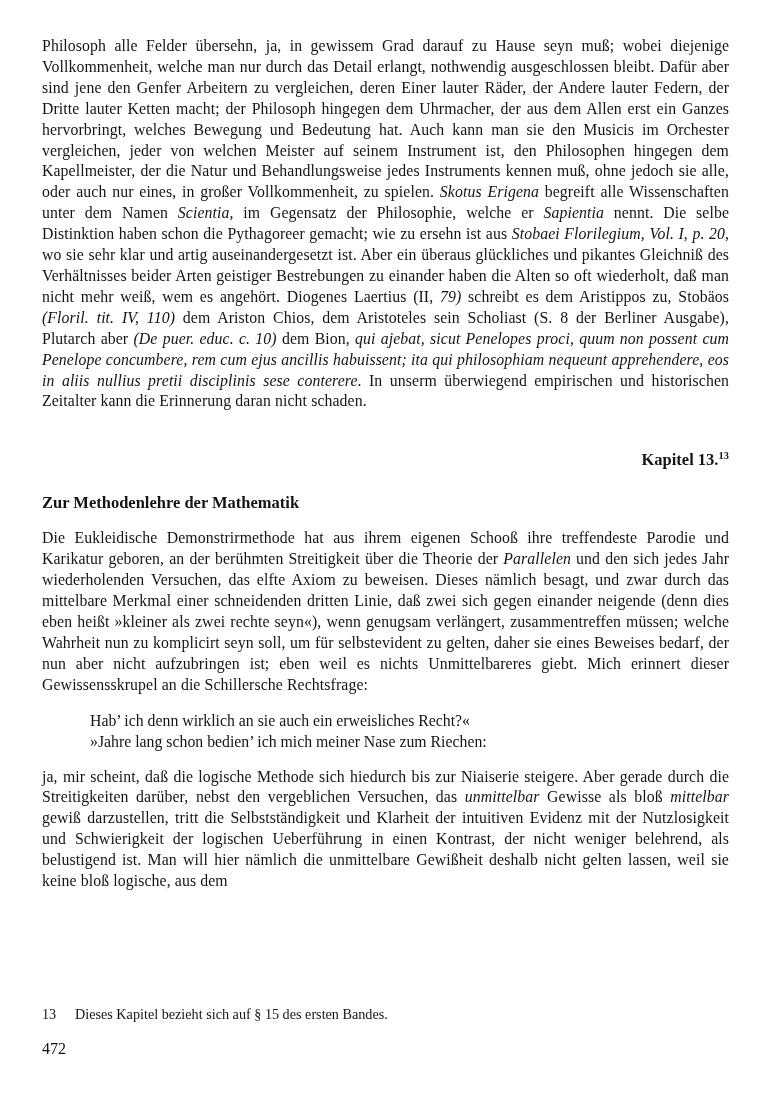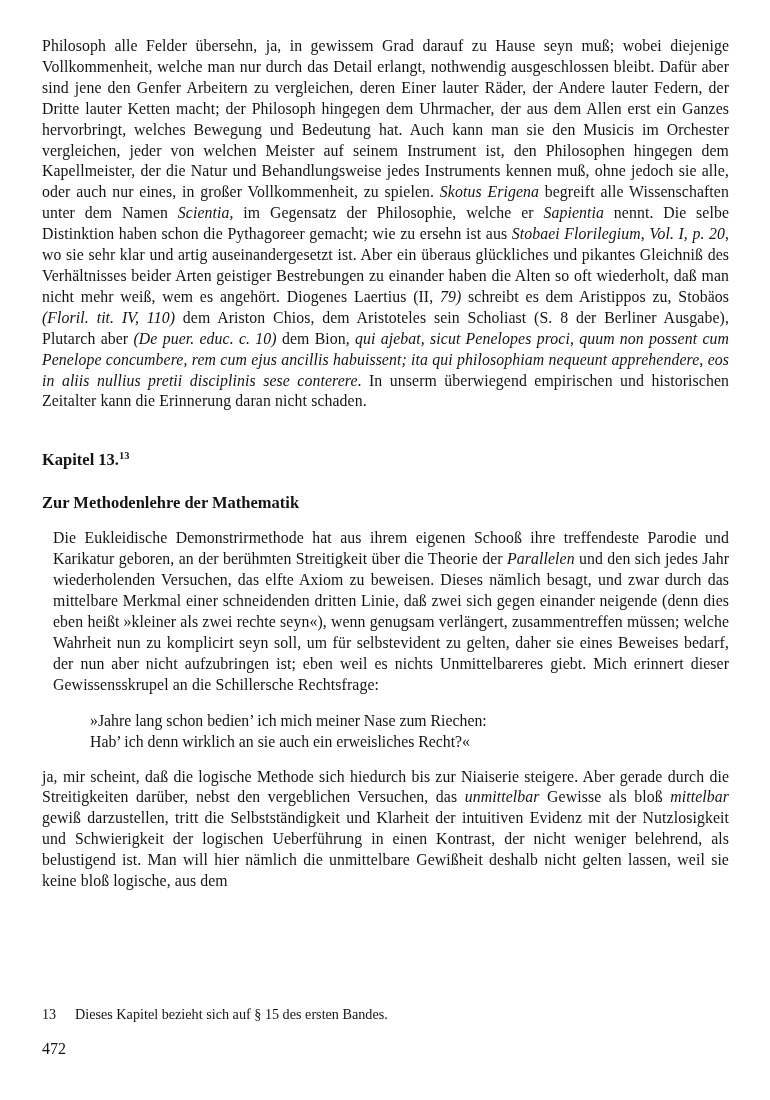--- a/index.html
+++ b/index.html
@@ -28,38 +28,37 @@
     font-size: 15.8px;
     line-height: 20.9px;
     text-align: justify;
     text-justify: inter-word;
     letter-spacing: 0.1px;
   }
   .chapter-heading {
     margin: 38px 0 0 0;
     font-size: 16.5px;
     font-weight: bold;
-    text-align: left;
+    text-align: right;
     line-height: 20px;
   }
   .chapter-heading sup {
     font-size: 10.5px;
     vertical-align: super;
     line-height: 0;
   }
   .section-heading {
     margin: 23px 0 0 0;
     font-size: 16.5px;
     font-weight: bold;
     text-align: left;
     line-height: 20px;
   }
   .para-after-heading {
     margin-top: 15px;
-    margin-left: 11px;
   }
   .verse {
     margin: 14px 0 15px 48px;
     font-size: 15.8px;
     line-height: 21px;
     text-align: left;
   }
   .footnote {
     position: absolute;
     left: 42px;
@@ -83,22 +82,22 @@
 </head>
 <body>
 
 <div class="page">
   <div class="text-block">
     <p class="body-para"><span>Philosoph alle Felder übersehn, ja, in gewissem Grad darauf zu Hause seyn muß; wobei diejenige Vollkommenheit, welche man nur durch das Detail erlangt, nothwendig ausgeschlossen bleibt. Dafür aber sind jene den Genfer Arbeitern zu vergleichen, deren Einer lauter Räder, der Andere lauter Federn, der Dritte lauter Ketten macht; der Philosoph hingegen dem Uhrmacher, der aus dem Allen erst ein Ganzes hervorbringt, welches Bewegung und Bedeutung hat. Auch kann man sie den Musicis im Orchester vergleichen, jeder von welchen Meister auf seinem Instrument ist, den Philosophen hingegen dem Kapellmeister, der die Natur und Behandlungsweise jedes Instruments kennen muß, ohne jedoch sie alle, oder auch nur eines, in großer Vollkommenheit, zu spielen. </span><i>Skotus Erigena</i><span> begreift alle Wissenschaften unter dem Namen </span><i>Scientia</i><span>, im Gegensatz der Philosophie, welche er </span><i>Sapientia</i><span> nennt. Die selbe Distinktion haben schon die Pythagoreer gemacht; wie zu ersehn ist aus </span><i>Stobaei Florilegium, Vol. I, p. 20</i><span>, wo sie sehr klar und artig auseinandergesetzt ist. Aber ein überaus glückliches und pikantes Gleichniß des Verhältnisses beider Arten geistiger Bestrebungen zu einander haben die Alten so oft wiederholt, daß man nicht mehr weiß, wem es angehört. Diogenes Laertius (II, </span><i>79)</i><span> schreibt es dem Aristippos zu, Stobäos </span><i>(Floril. tit. IV, 110)</i><span> dem Ariston Chios, dem Aristoteles sein Scholiast (S. 8 der Berliner Ausgabe), Plutarch aber </span><i>(De puer. educ. c. 10)</i><span> dem Bion, </span><i>qui ajebat, sicut Penelopes proci, quum non possent cum Penelope concumbere, rem cum ejus ancillis habuissent; ita qui philosophiam nequeunt apprehendere, eos in aliis nullius pretii disciplinis sese conterere</i><span>. In unserm überwiegend empirischen und historischen Zeitalter kann die Erinnerung daran nicht schaden.</span></p>
     <h2 class="chapter-heading"><span>Kapitel 13.</span><sup>13</sup></h2>
     <h3 class="section-heading">Zur Methodenlehre der Mathematik</h3>
     <p class="body-para para-after-heading"><span>Die Eukleidische Demonstrirmethode hat aus ihrem eigenen Schooß ihre treffendeste Parodie und Karikatur geboren, an der berühmten Streitigkeit über die Theorie der </span><i>Parallelen</i><span> und den sich jedes Jahr wiederholenden Versuchen, das elfte Axiom zu beweisen. Dieses nämlich besagt, und zwar durch das mittelbare Merkmal einer schneidenden dritten Linie, daß zwei sich gegen einander neigende (denn dies eben heißt »kleiner als zwei rechte seyn«), wenn genugsam verlängert, zusammentreffen müssen; welche Wahrheit nun zu komplicirt seyn soll, um für selbstevident zu gelten, daher sie eines Beweises bedarf, der nun aber nicht aufzubringen ist; eben weil es nichts Unmittelbareres giebt. Mich erinnert dieser Gewissensskrupel an die Schillersche Rechtsfrage:</span></p>
     <div class="verse">
+      <div>Hab’ ich denn wirklich an sie auch ein erweisliches Recht?«</div>
       <div>»Jahre lang schon bedien’ ich mich meiner Nase zum Riechen:</div>
-      <div>Hab’ ich denn wirklich an sie auch ein erweisliches Recht?«</div>
     </div>
     <p class="body-para"><span>ja, mir scheint, daß die logische Methode sich hiedurch bis zur Niaiserie steigere. Aber gerade durch die Streitigkeiten darüber, nebst den vergeblichen Versuchen, das </span><i>unmittelbar</i><span> Gewisse als bloß </span><i>mittelbar</i><span> gewiß darzustellen, tritt die Selbstständigkeit und Klarheit der intuitiven Evidenz mit der Nutzlosigkeit und Schwierigkeit der logischen Ueberführung in einen Kontrast, der nicht weniger belehrend, als belustigend ist. Man will hier nämlich die unmittelbare Gewißheit deshalb nicht gelten lassen, weil sie keine bloß logische, aus dem</span></p>
   </div>
 
   <div class="footnote">
     <span class="fn-num">13</span><span class="fn-text">Dieses Kapitel bezieht sich auf § 15 des ersten Bandes.</span>
   </div>
 
   <div class="page-number">472</div>
 </div>

